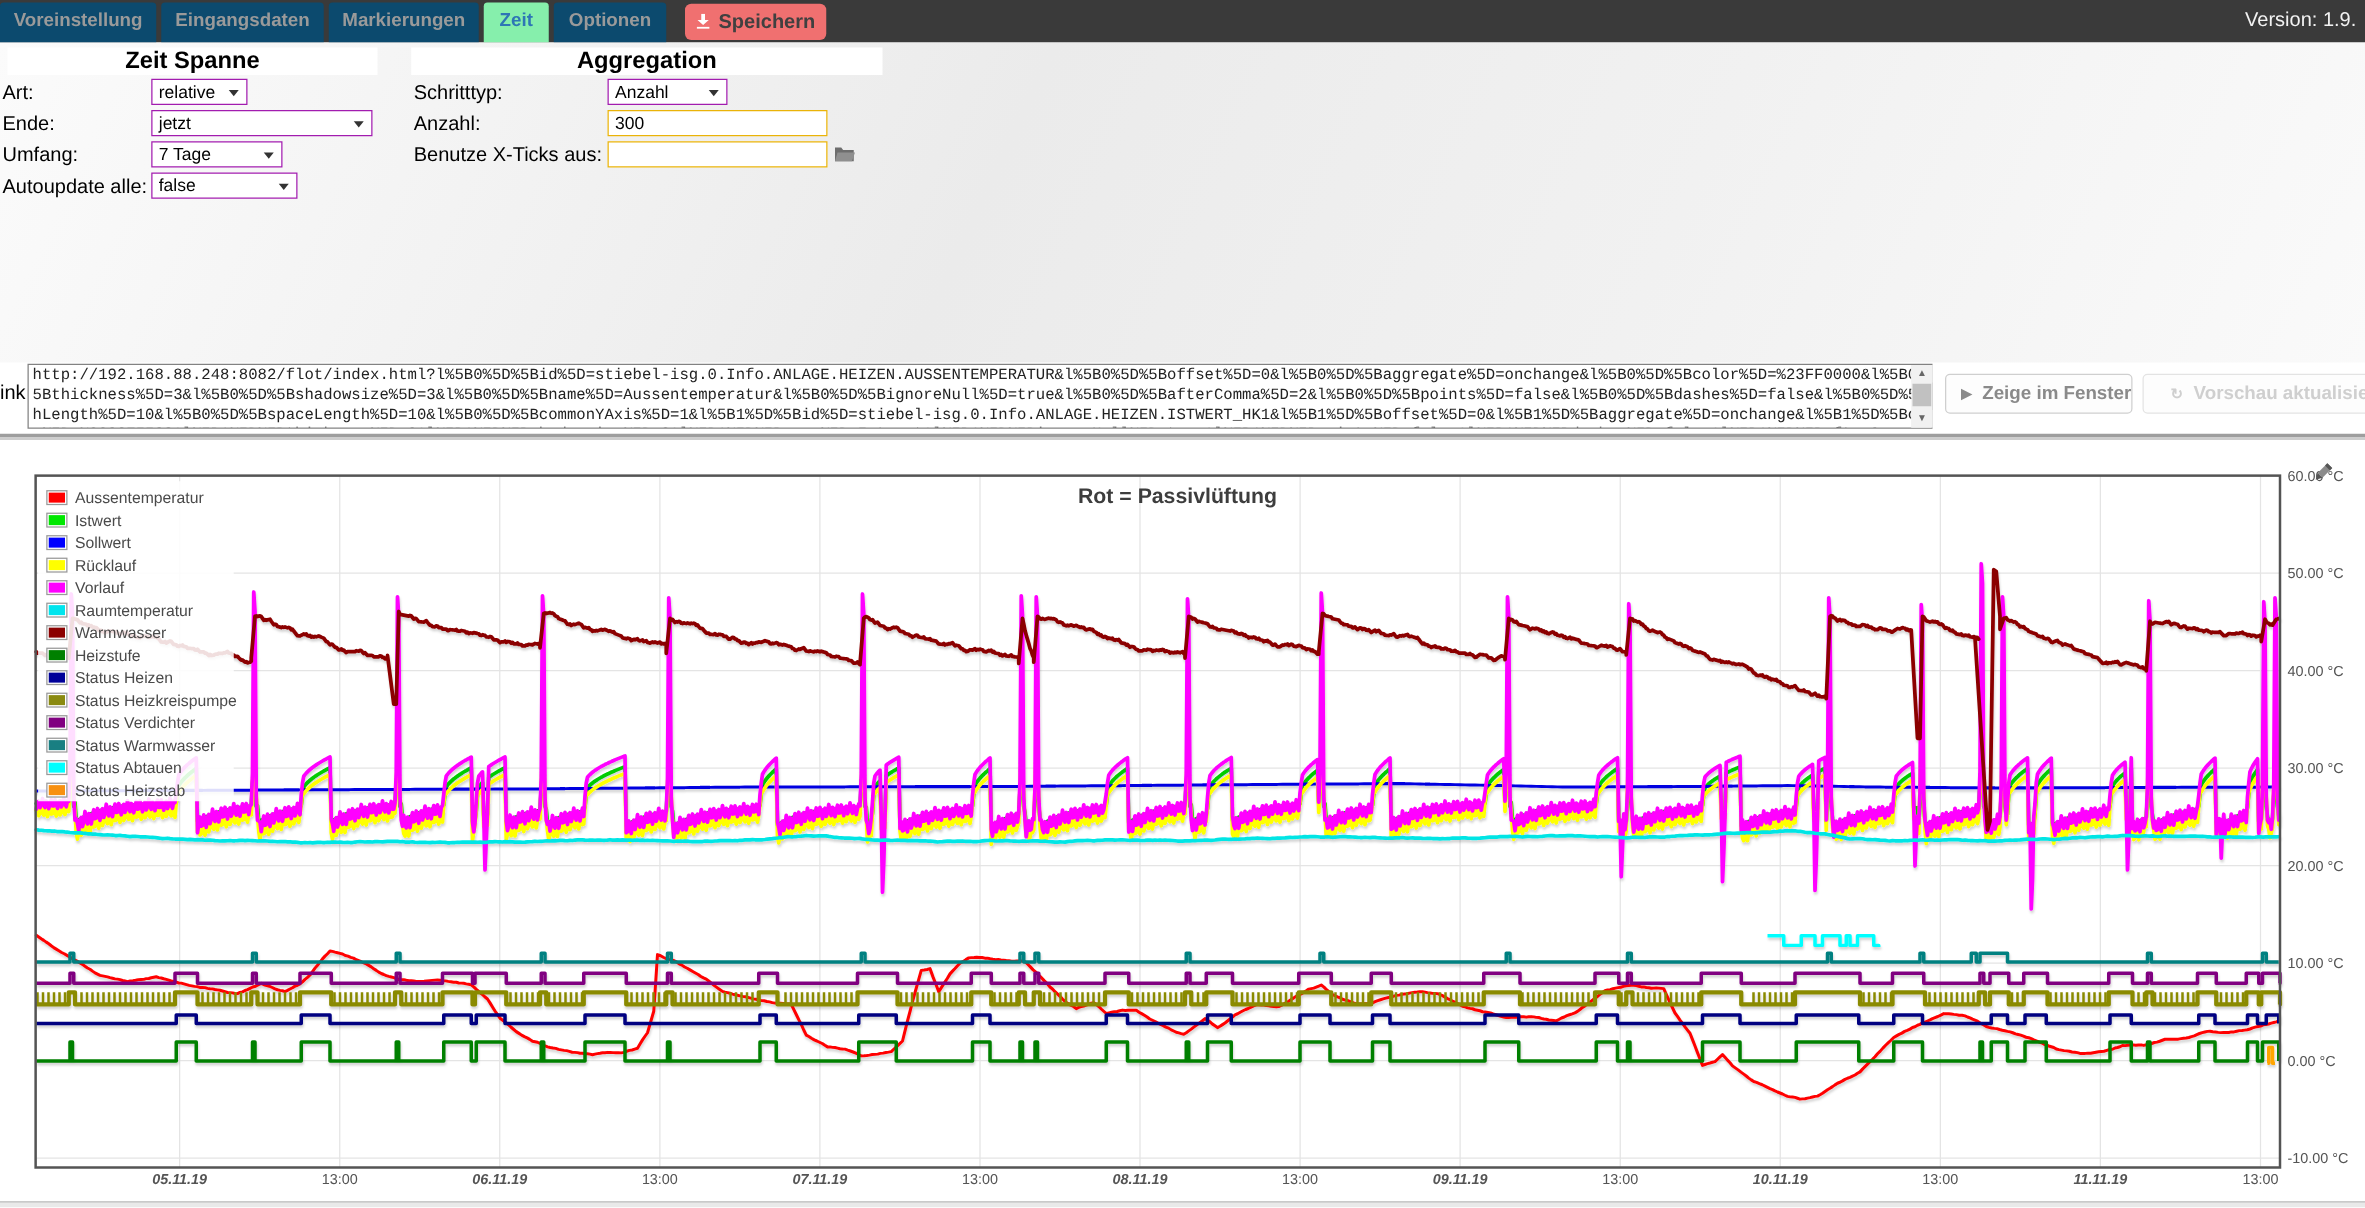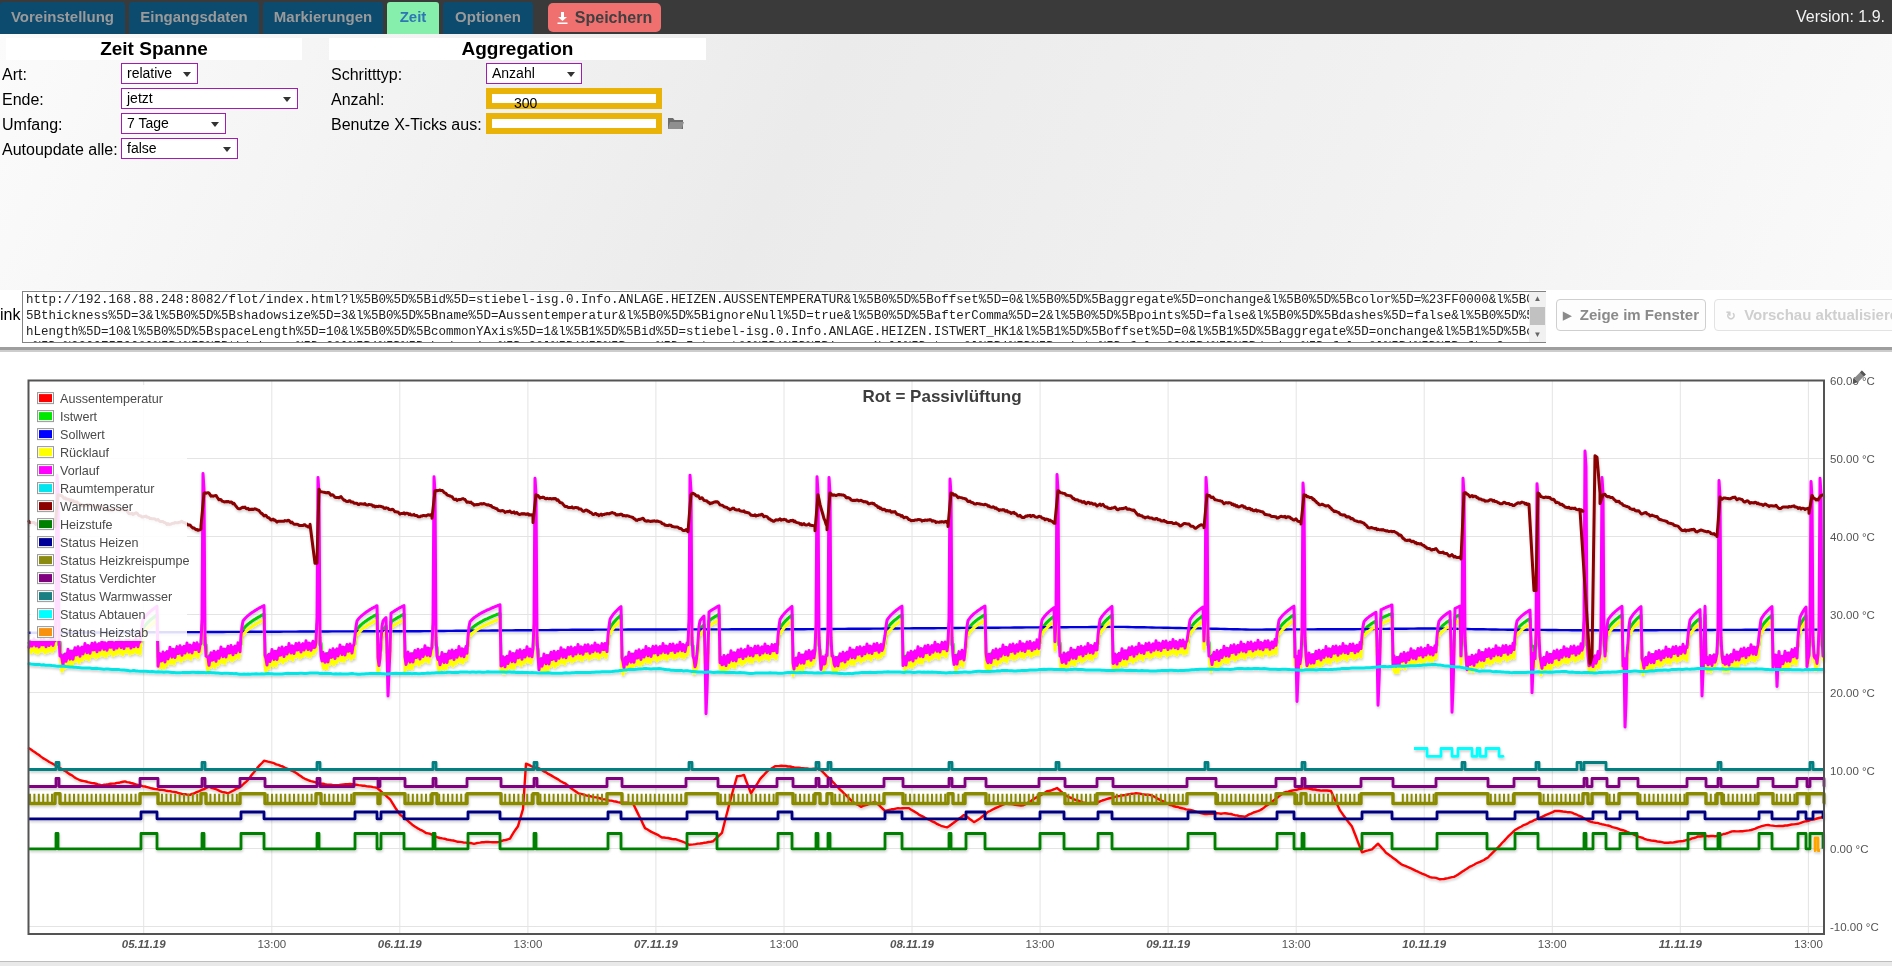--- a/index.html
+++ b/index.html
@@ -2,23 +2,23 @@
 <html><head><meta charset="utf-8"><style>
 *{box-sizing:border-box;margin:0;padding:0}
 body{width:1892px;height:966px;font-family:"Liberation Sans",sans-serif;position:relative;overflow:hidden;background:#fff}
 .topbar{position:absolute;left:0;top:0;width:1892px;height:34px;background:#3a3a3a}
 .tab{position:absolute;top:2px;height:32px;background:#0c4a6e;border-radius:3px 3px 0 0;text-align:center;line-height:30px;font-weight:bold;font-size:15px;color:#9a9a9a}
 .form{position:absolute;left:0;top:34px;width:1892px;height:256px;background:linear-gradient(115deg,#fbfbfb 0%,#ebebeb 42%,#f1f1f1 70%,#fafafa 100%)}
 .hdr{position:absolute;top:38px;height:22px;background:#fff;text-align:center;font-weight:bold;font-size:19px;line-height:22px;color:#000}
 .lbl{position:absolute;font-size:16px;color:#000;height:21px;line-height:21px}
 .sel{position:absolute;height:21px;background:#fff;border:1px solid #a21caf;font-size:14px;line-height:19px;padding-left:5px;color:#000}
 .sel:after{content:"";position:absolute;right:6px;top:8px;border-left:4px solid transparent;border-right:4px solid transparent;border-top:5px solid #333}
-.inp{position:absolute;height:21px;background:#fff;border:6px solid #eab308;font-size:14px;line-height:19px;padding-left:22px;color:#000}
+.inp{position:absolute;height:21px;background:#fff;border:1px solid #eab308;font-size:14px;line-height:19px;padding-left:5px;color:#000}
 .urlbox{position:absolute;left:22px;top:291px;width:1524px;height:52px;border:1px solid #828282;background:#fff;font-family:"Liberation Mono",monospace;font-size:12.5px;line-height:15.8px;color:#222;padding:1px 3px;overflow:hidden;white-space:nowrap}
-.btn{position:absolute;top:299px;height:32px;background:#fdfdfd;border:1px solid #cfcfcf;border-radius:4px;font-weight:bold;font-size:15px;color:#8a8a8a;text-align:center;line-height:30px}
+.btn{position:absolute;top:299px;height:32px;background:#fdfdfd;border:1px solid #cfcfcf;border-radius:4px;font-weight:bold;font-size:15px;color:#8a8a8a;text-align:right;line-height:30px}
 </style></head><body>
 <div class="topbar"></div>
 <div class="tab" style="left:0;width:125px">Voreinstellung</div>
 <div class="tab" style="left:129px;width:130px">Eingangsdaten</div>
 <div class="tab" style="left:263px;width:120px">Markierungen</div>
 <div class="tab" style="left:387px;width:52px;background:#86efac;color:#2e76b5">Zeit</div>
 <div class="tab" style="left:443px;width:90px">Optionen</div>
 <div style="position:absolute;left:548px;top:3px;width:113px;height:29px;background:#f07070;border-radius:5px;color:#404040;font-weight:bold;font-size:16px;text-align:center;line-height:29px">
 <svg width="11" height="12" viewBox="0 0 11 12" style="vertical-align:-1px;margin-right:7px">
       <path d="M4 0h3v5h3L5.5 9 1 5h3z" fill="#fff"></path>

